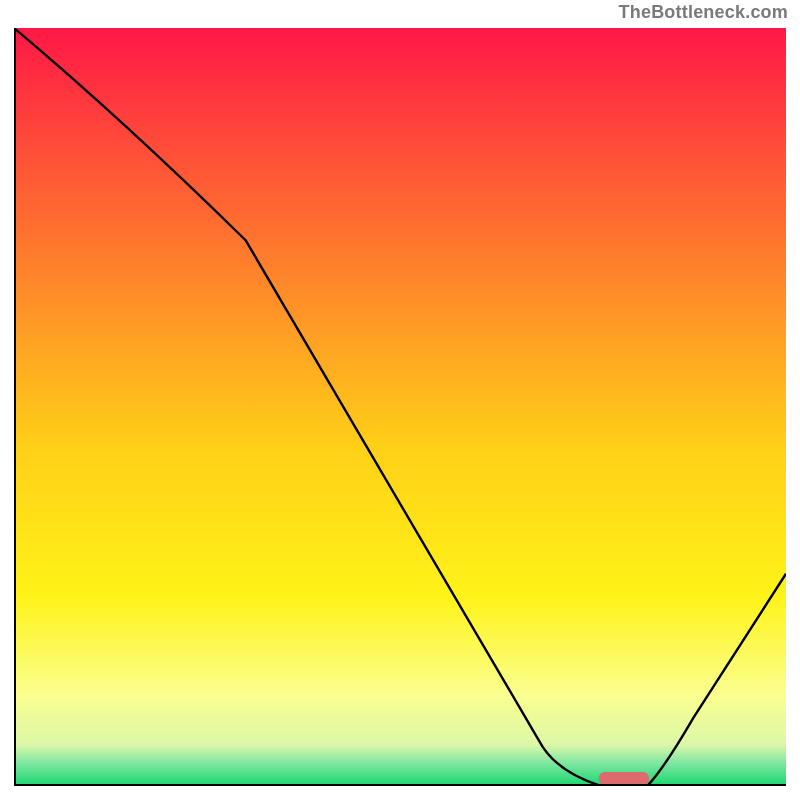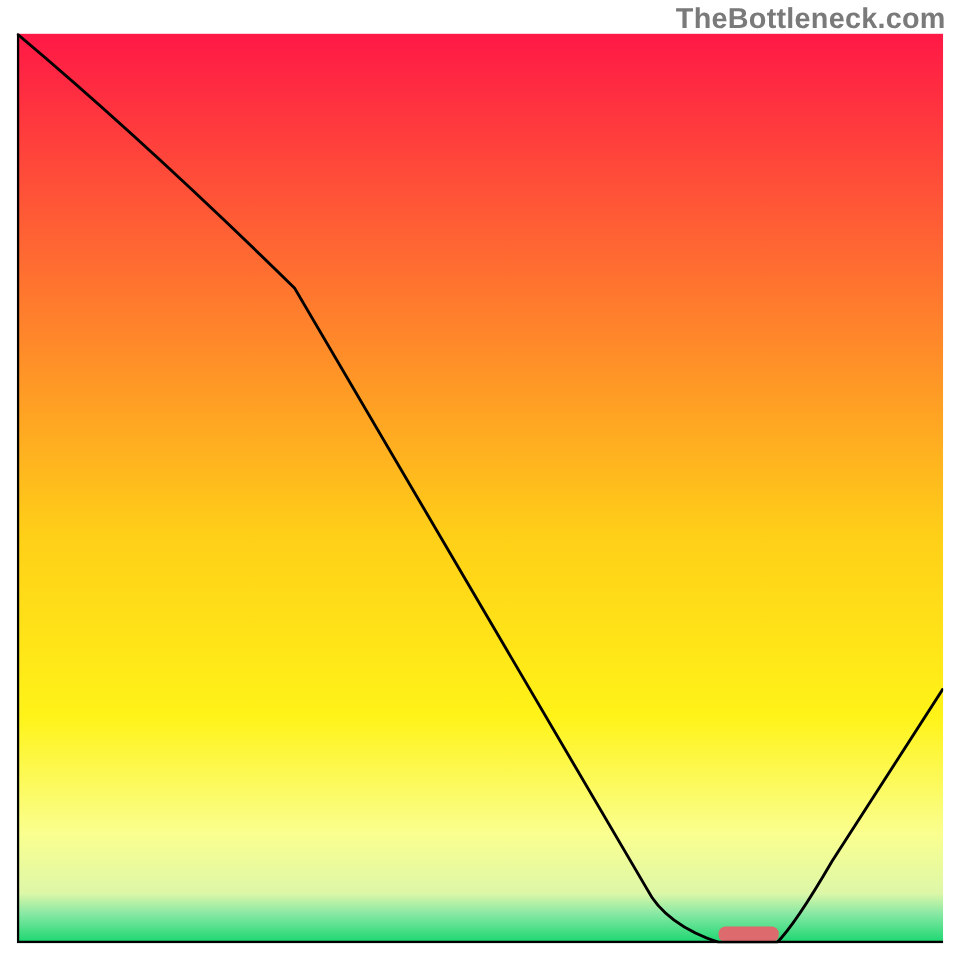--- a/index.html
+++ b/index.html
@@ -12,21 +12,21 @@
   }
   .container {
     position: relative;
     width: 800px;
     height: 800px;
   }
   .watermark {
     position: absolute;
     top: 2px;
     right: 12px;
-    font-size: 24px;
+    font-size: 18px;
     font-weight: 600;
     color: #7a7a7a;
     letter-spacing: 0.2px;
   }
   .plot-area {
     position: absolute;
     left: 14px;
     top: 28px;
     width: 772px;
     height: 758px;

